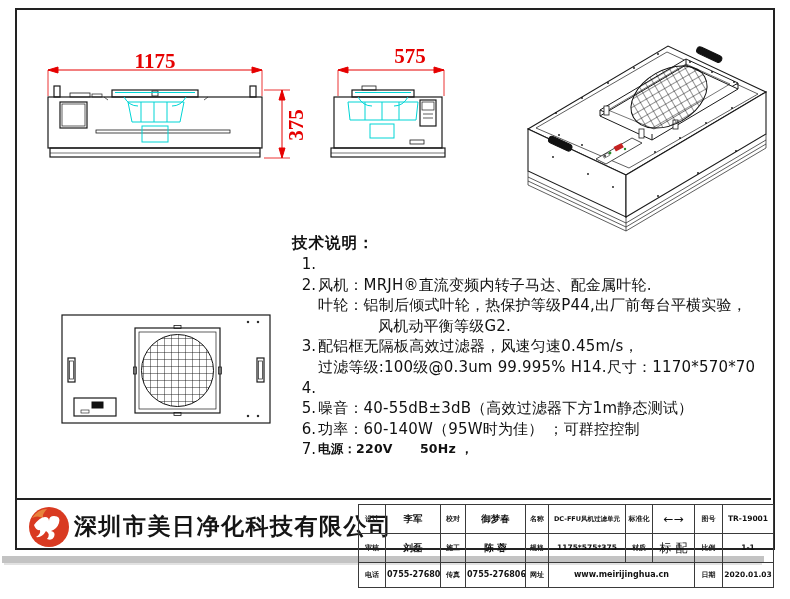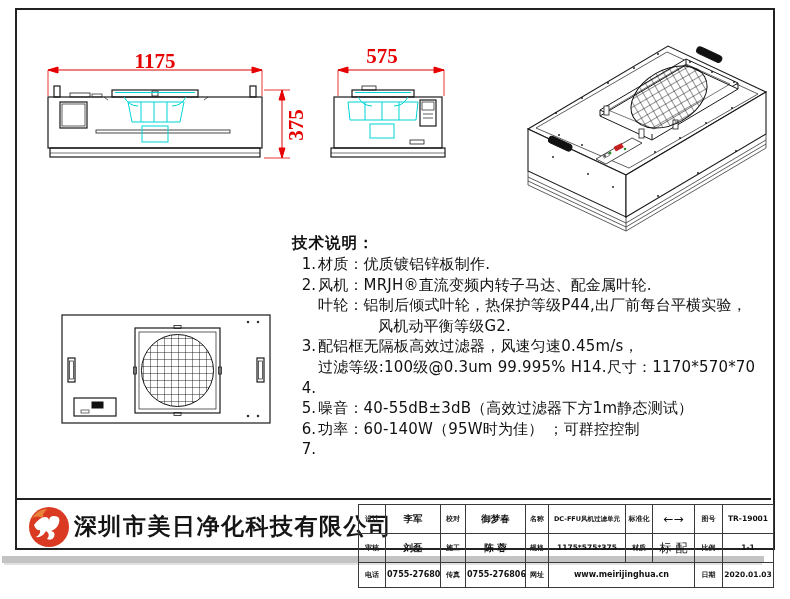--- a/index.html
+++ b/index.html
@@ -19,21 +19,21 @@
   #shadow-bar{left:2px;top:556px;width:762px;height:7px;background:#c3c3c3;}
   #shadow-bar2{left:4px;top:563px;width:758px;height:2px;background:#e2e2e2;}
 
   
   .dim-label{
     color:#e60000;
     font-family:"Liberation Serif","DejaVu Serif",serif;
     font-size:21px;font-weight:bold;text-align:center;line-height:22px;
   }
   #dim-1175{left:113px;top:50px;width:84px;height:22px;}
-  #dim-575{left:350px;top:45px;width:64px;height:22px;}
+  #dim-575{left:378px;top:45px;width:64px;height:22px;}
   #dim-375{left:266px;top:114px;width:60px;height:22px;transform:rotate(-90deg);}
 
   
   #tech-notes{left:292px;top:233px;width:492px;}
   #tech-notes-title{font-size:15.5px;font-weight:600;line-height:21px;letter-spacing:1px;}
   .note-line{line-height:20.6px;font-size:15px;font-weight:500;display:flex;white-space:pre;}
   .note-line .num{width:24px;text-align:right;flex:0 0 24px;}
   .note-line .txt{padding-left:2px;letter-spacing:0.2px;}
   .note-line.i1 .txt{padding-left:2px;}
   .note-line.i1{padding-left:24px;}
@@ -261,30 +261,30 @@
         <circle cx="206" cy="12" r="0.8"></circle>
     <circle cx="196" cy="106" r="0.8"></circle>
         <circle cx="206" cy="106" r="0.8"></circle>
   </g>
 </svg>
 </div>
 
 <div class="abs" id="tech-notes">
   <div id="tech-notes-title">技术说明：</div>
   <div id="tech-notes-lines">
-      <div class="note-line i0"><span class="num">1.</span><span class="txt">材质：优质镀铝锌板制作.</span></div>
+      <div class="note-line i0"><span class="num">1.</span></div>
       <div class="note-line i0"><span class="num">2.</span><span class="txt">风机：MRJH®直流变频内转子马达、配金属叶轮.</span></div>
       <div class="note-line i1"><span class="txt">叶轮：铝制后倾式叶轮，热保护等级P44,出厂前每台平横实验，</span></div>
       <div class="note-line i2"><span class="txt">风机动平衡等级G2.</span></div>
       <div class="note-line i0"><span class="num">3.</span><span class="txt">配铝框无隔板高效过滤器，风速匀速0.45m/s，</span></div>
       <div class="note-line i1"><span class="txt">过滤等级:100级@0.3um 99.995% H14.尺寸：1170*570*70</span></div>
       <div class="note-line i0"><span class="num">4.</span></div>
       <div class="note-line i0"><span class="num">5.</span><span class="txt">噪音：40-55dB±3dB（高效过滤器下方1m静态测试）</span></div>
       <div class="note-line i0"><span class="num">6.</span><span class="txt">功率：60-140W（95W时为佳） ；可群控控制</span></div>
-      <div class="note-line i0 small"><span class="num">7.</span></div>
+      <div class="note-line i0 small"><span class="num">7.</span><span class="txt">电源：220V      50Hz ，</span></div>
     </div>
 </div>
 
 <div class="abs" id="footer-band">
   <div id="logo-section">
     <svg id="logo-svg" width="46" height="46" viewBox="0 0 46 46">
       <circle cx="23" cy="24" r="20" fill="#d93a21"></circle>
       <path d="M6,15 q6,-9 15,-9 q-5,5 -4,9 q-6,-3 -11,0z" fill="#e8833c"></path>
       <path d="M8,22 q6,-8 11,-8 q4,0 4,4 q0,-5 5,-5 q7,0 5,7 q-2,6 -8,8 q5,1 3,6 q-2,4 -7,2 q4,-5 -1,-8 q-4,7 -10,6 q5,-3 4,-7 q-4,1 -6,-5z" fill="#ffffff"></path>
     </svg>

